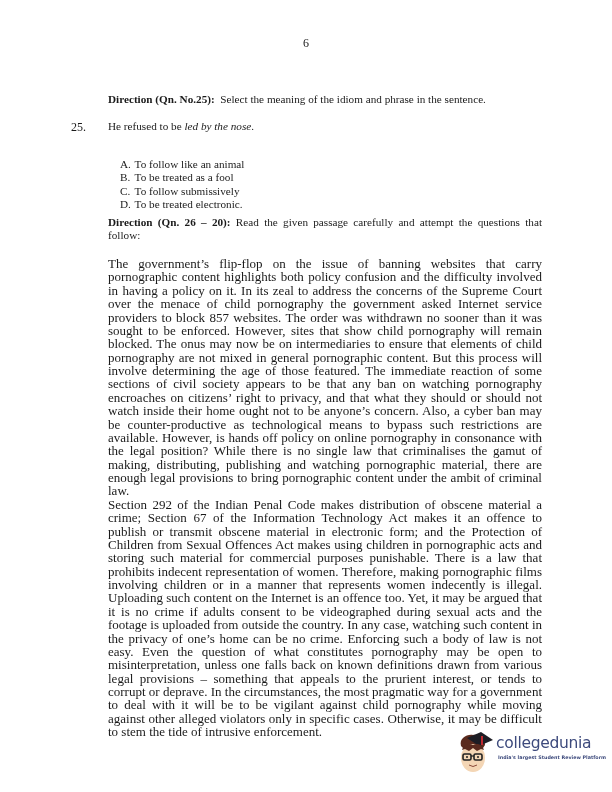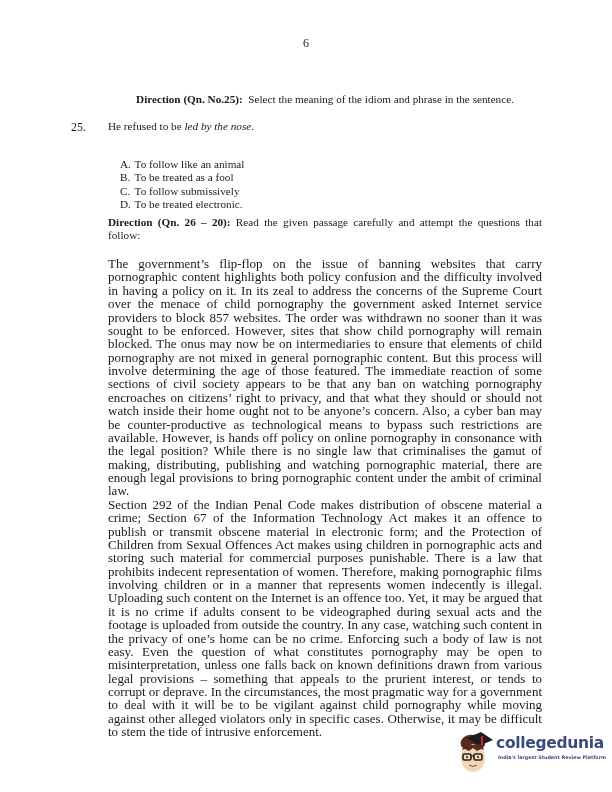--- a/index.html
+++ b/index.html
@@ -1,33 +1,33 @@
 <!DOCTYPE html>
 <html><head>
   <meta charset="utf-8">
   <style>
     html, body { margin: 0; padding: 0; background: #ffffff; }
     body { width: 612px; height: 792px; position: relative; overflow: hidden;
            font-family: "Liberation Serif", "DejaVu Serif", serif; color: #1a1a1a; }
     .page-number { position: absolute; top: 36px; left: 0; width: 612px; text-align: center; font-size: 12px; }
-    .direction { position: absolute; left: 108px; width: 434px; font-size: 11.2px; line-height: 13.2px; text-align: center; }
+    .direction { position: absolute; left: 108px; width: 434px; font-size: 11.2px; line-height: 13.2px; }
     .direction b { font-weight: bold; }
     #dir1 { top: 93px; }
     .q-number { position: absolute; left: 71px; top: 120px; font-size: 12px; }
     .q-text { position: absolute; left: 108px; top: 120px; font-size: 11.2px; text-align: right; }
     .q-text i { font-style: italic; }
     .options { position: absolute; left: 108px; top: 146px; font-size: 11.2px; line-height: 13.4px; margin: 12px; padding: 0; list-style: none; }
     .options li { white-space: nowrap; }
     .options .letter { display: inline-block; width: 12px; }
     #dir2 { top: 216px; }
     .passage { position: absolute; left: 108px; top: 257px; width: 434px; font-size: 13px; line-height: 13.38px; text-align: justify; margin: 0; }
     .passage p { margin: 0; text-align: justify; }
     .logo { position: absolute; left: 455px; top: 730px; width: 157px; height: 50px; }
     .logo-mascot { position: absolute; left: 0; top: 0; width: 40px; height: 48px; }
-    .logo-name { position: absolute; left: 41px; top: 4px; font-family: "DejaVu Sans", sans-serif; font-weight: bold; font-size: 15.5px; color: #3d4a7c; letter-spacing: -0.3px; }
+    .logo-name { position: absolute; left: 41px; top: 4px; font-family: "DejaVu Sans", sans-serif; font-weight: normal; font-size: 15.5px; color: #3d4a7c; letter-spacing: -0.3px; }
     .logo-tag { position: absolute; left: 43px; top: 25px; font-family: "DejaVu Sans", sans-serif; font-weight: bold; font-size: 4.8px; color: #3d4a7c; white-space: nowrap; }
   </style>
 </head>
 <body>
 
 <div class="page-number">6</div>
 
 <div class="direction" id="dir1"><b>Direction (Qn. No.25):</b><span style="white-space:pre">  Select the meaning of the idiom and phrase in the sentence.</span></div>
 
 <div class="q-number">25.</div>

